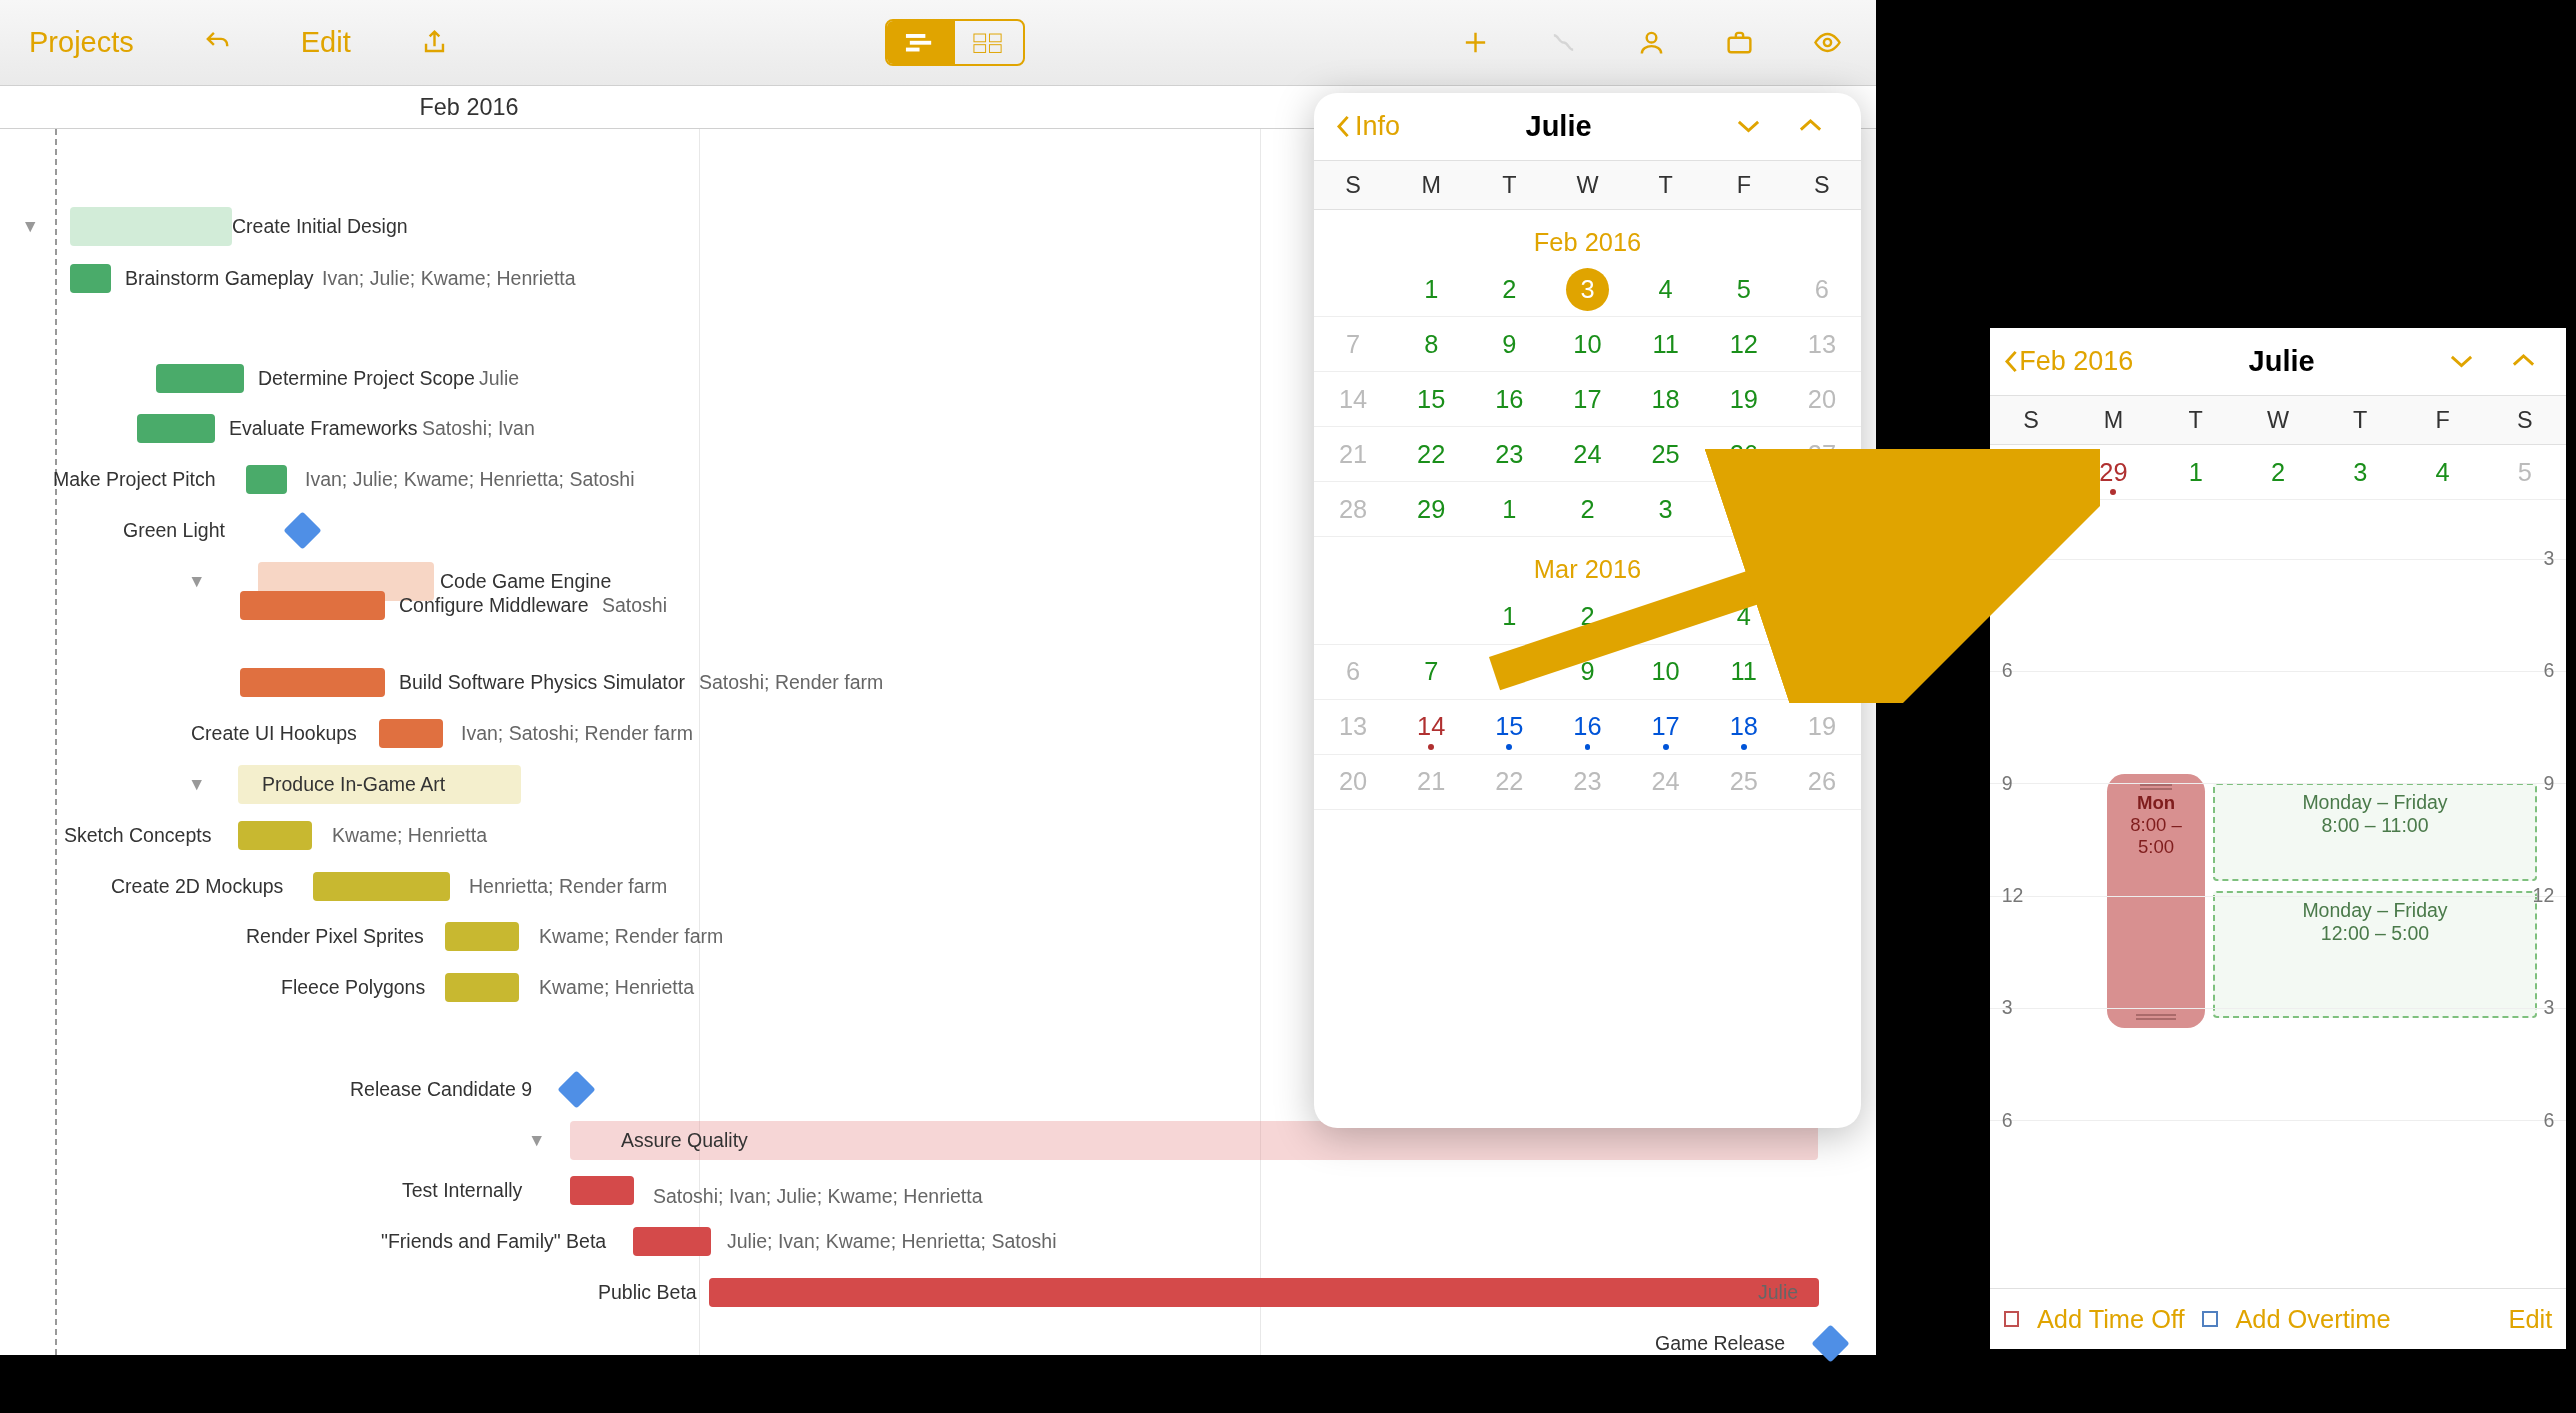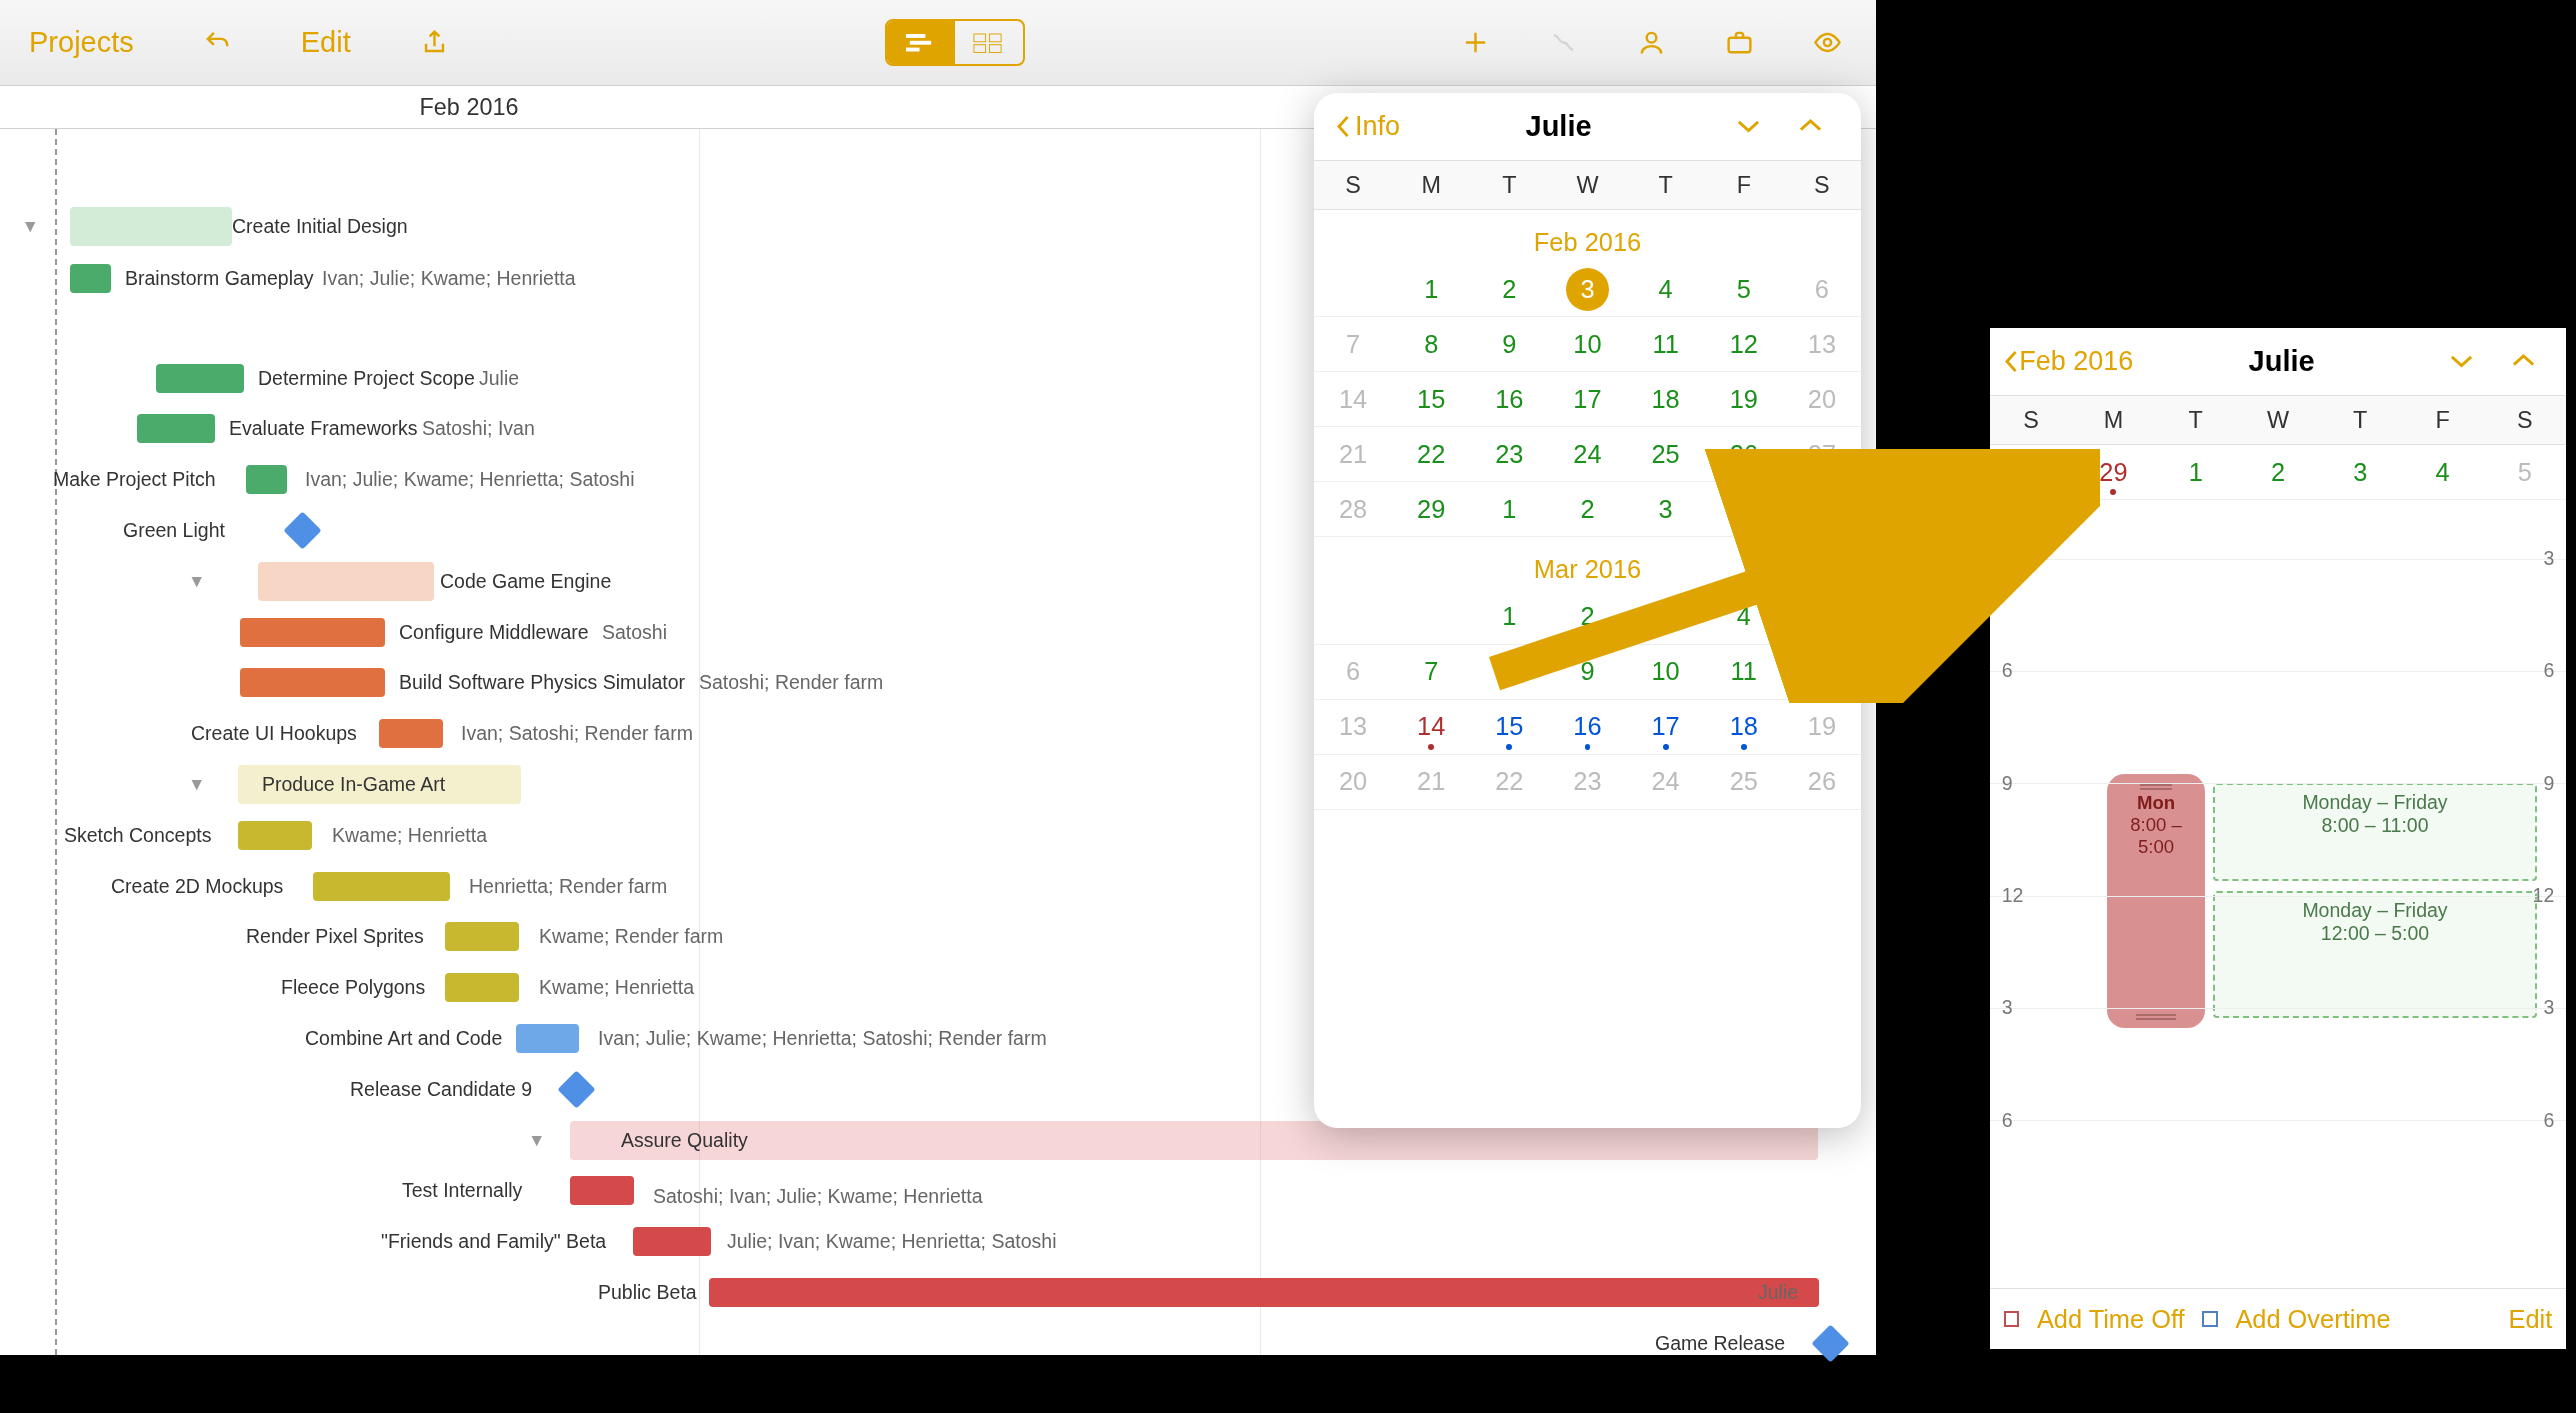--- a/index.html
+++ b/index.html
@@ -192,21 +192,21 @@
       </div>
       <div class="task-row" style="top: 377px;">
         <div class="diamond" style="left: 289px; background: rgb(79, 143, 230);"></div>
         <span class="task-label" style="left: 123px;">Green Light</span>
       </div>
       <div class="task-row" style="top: 428px;">
         <span class="disclosure" style="left: 188px;">▼</span>
         <div class="bar bg" style="left: 258px; width: 176px; background: rgb(232, 138, 90);"></div>
         <span class="task-label" style="left: 440px;">Code Game Engine</span>
       </div>
-      <div class="task-row" style="top: 479px;">
+      <div class="task-row" style="top: 452px;">
         <div class="bar" style="left: 240px; width: 145px; background: rgb(224, 112, 64);"></div>
         <span class="task-label" style="left: 399px;">Configure Middleware</span>
         <span class="task-assignees" style="left: 602px;">Satoshi</span>
       </div>
       <div class="task-row" style="top: 529px;">
         <div class="bar" style="left: 240px; width: 145px; background: rgb(224, 112, 64);"></div>
         <span class="task-label" style="left: 399px;">Build Software Physics Simulator</span>
         <span class="task-assignees" style="left: 699px;">Satoshi; Render farm</span>
       </div>
       <div class="task-row" style="top: 580px;">
@@ -231,25 +231,20 @@
       </div>
       <div class="task-row" style="top: 783px;">
         <div class="bar" style="left: 445px; width: 74px; background: rgb(200, 184, 48);"></div>
         <span class="task-label" style="left: 246px;">Render Pixel Sprites</span>
         <span class="task-assignees" style="left: 539px;">Kwame; Render farm</span>
       </div>
       <div class="task-row" style="top: 834px;">
         <div class="bar" style="left: 445px; width: 74px; background: rgb(200, 184, 48);"></div>
         <span class="task-label" style="left: 281px;">Fleece Polygons</span>
         <span class="task-assignees" style="left: 539px;">Kwame; Henrietta</span>
-      </div>
-      <div class="task-row" style="top: 885px;">
-        <div class="bar" style="left: 516px; width: 63px; background: rgb(111, 168, 232);"></div>
-        <span class="task-label" style="left: 305px;">Combine Art and Code</span>
-        <span class="task-assignees" style="left: 598px;">Ivan; Julie; Kwame; Henrietta; Satoshi; Render farm</span>
       </div>
       <div class="task-row" style="top: 936px;">
         <div class="diamond" style="left: 563px; background: rgb(79, 143, 230);"></div>
         <span class="task-label" style="left: 350px;">Release Candidate 9</span>
       </div>
       <div class="task-row" style="top: 987px;">
         <span class="disclosure" style="left: 528px;">▼</span>
         <div class="bar bg" style="left: 570px; width: 1248px; background: rgb(228, 138, 138);"></div>
         <span class="task-label" style="left: 621px;">Assure Quality</span>
       </div>

